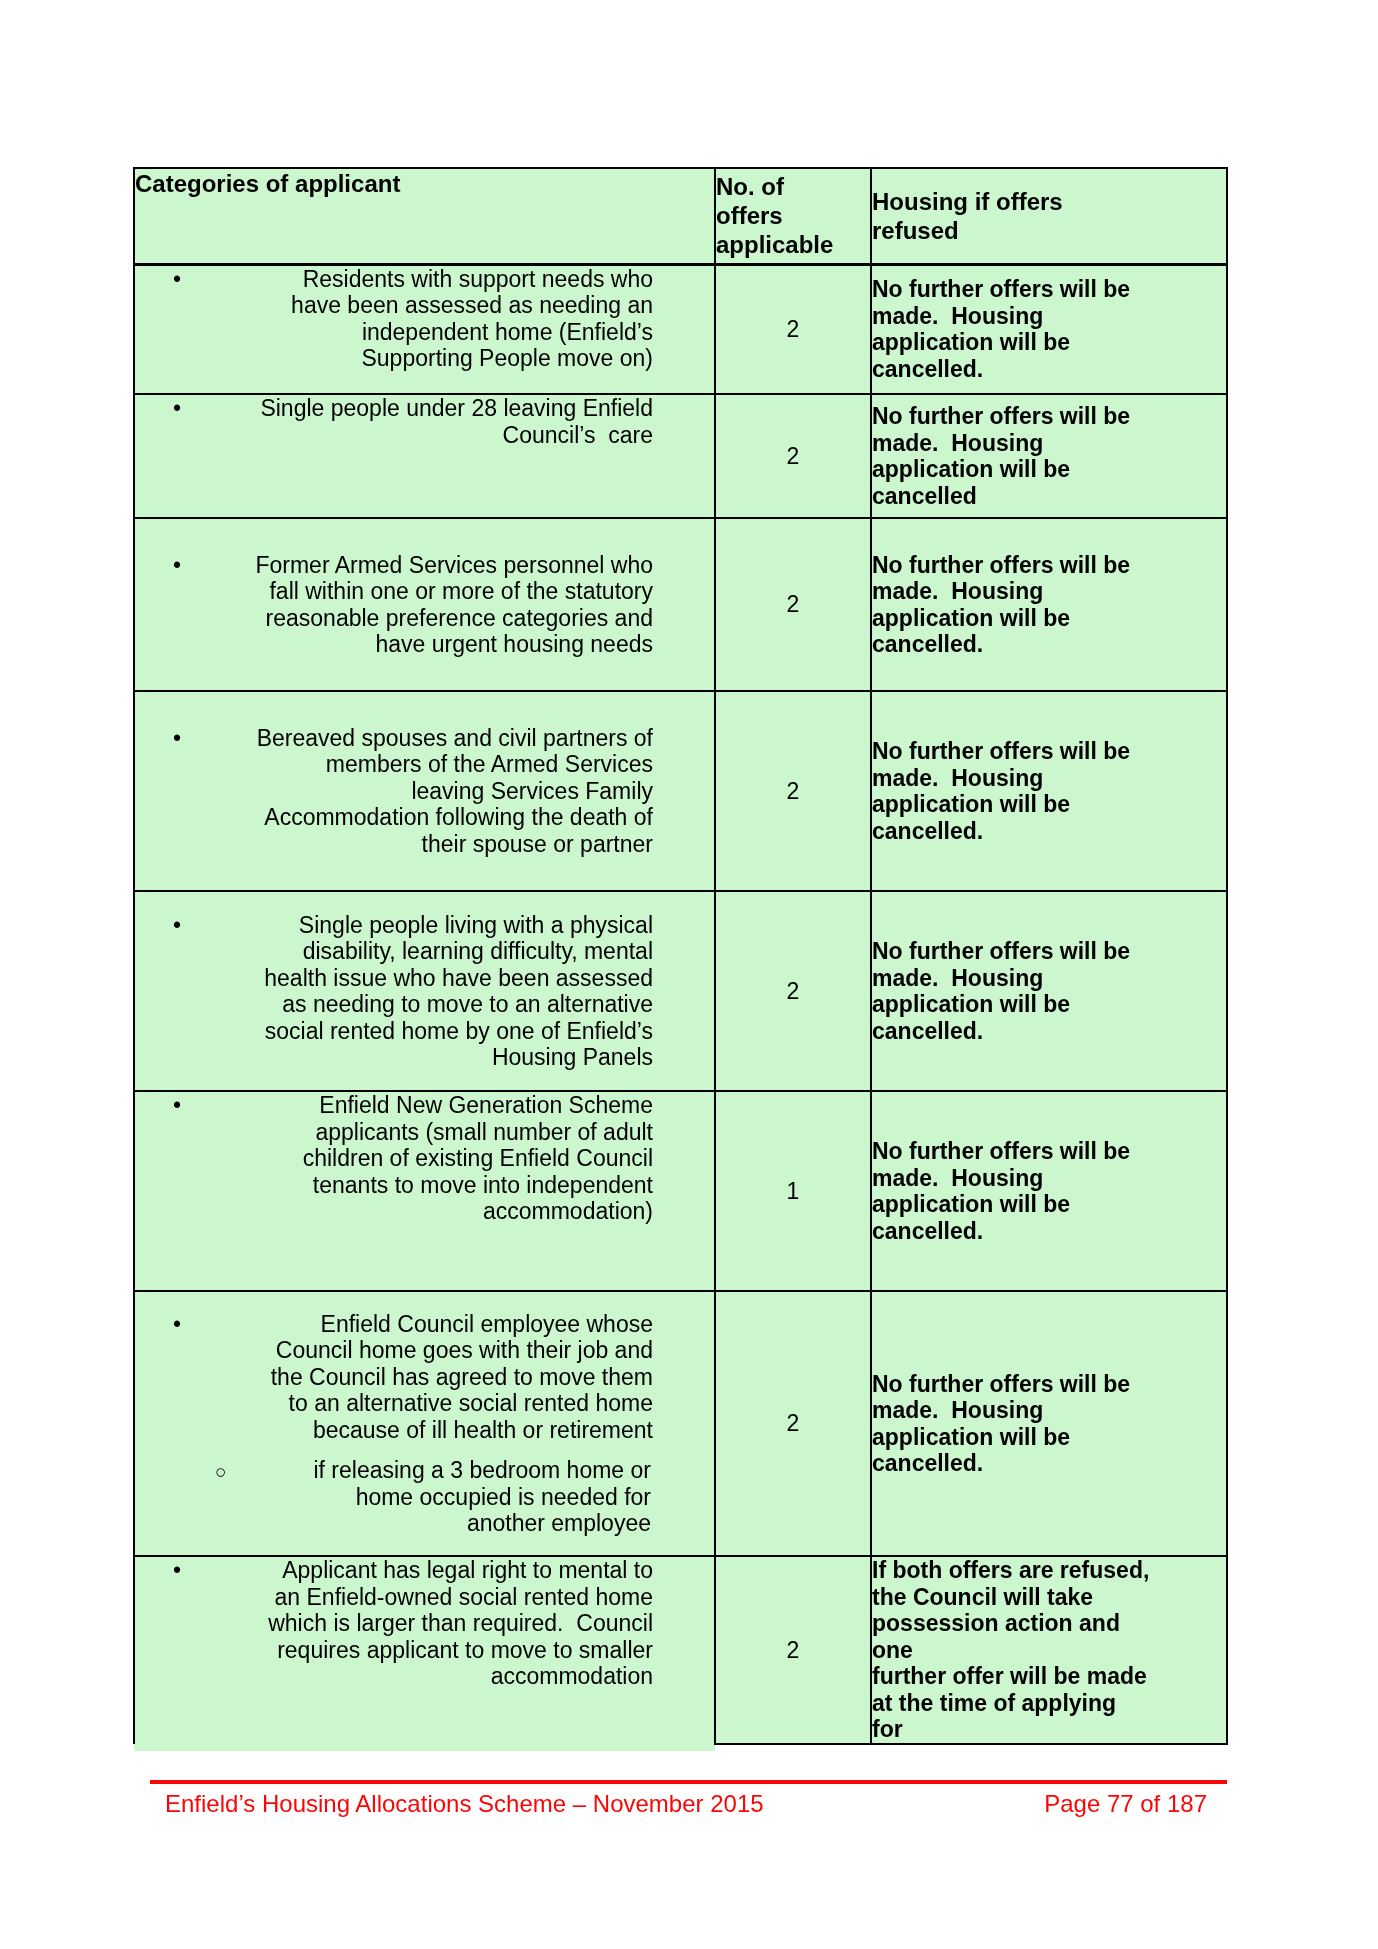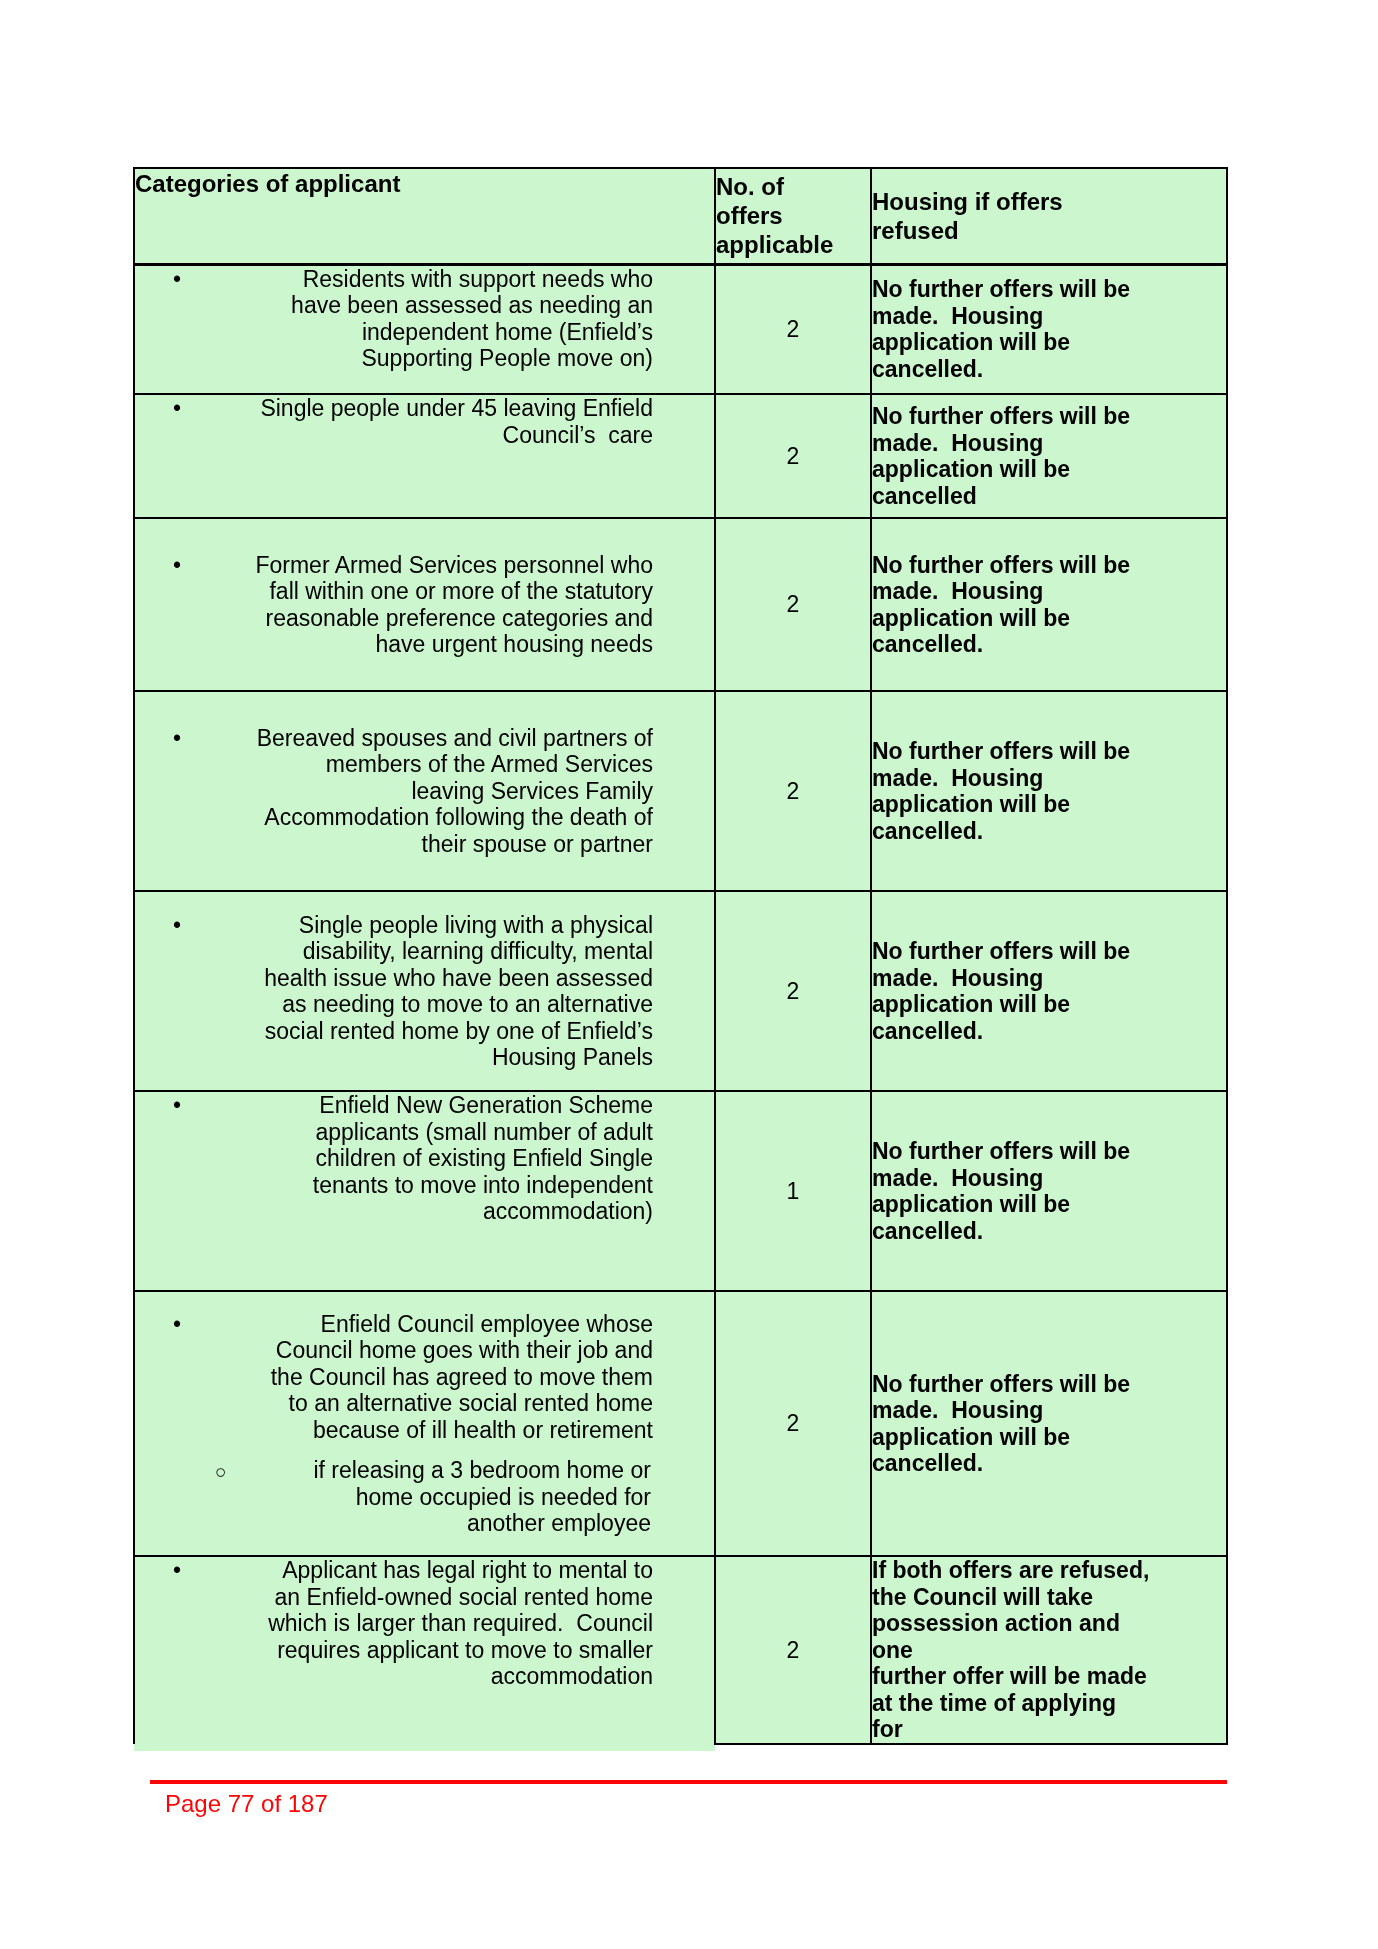--- a/index.html
+++ b/index.html
@@ -163,21 +163,21 @@
 made.  Housing
 application will be
 cancelled.</div>
         </td>
   </tr>
 
   <tr style="height:124px;">
     <td class="cat-cell">
       <div class="li">
         <span class="bullet">•</span>
-        <span class="cat-text prewrap">Single people under 45 leaving Enfield
+        <span class="cat-text prewrap">Single people under 28 leaving Enfield
 Council’s  care</span>
       </div>
     </td>
     <td class="num-cell">2</td>
     <td class="out-cell">
           <div class="out-text prewrap">No further offers will be
 made.  Housing
 application will be
 cancelled</div>
         </td>
@@ -242,21 +242,21 @@
 cancelled.</div>
         </td>
   </tr>
 
   <tr style="height:200px;">
     <td class="cat-cell">
       <div class="li">
         <span class="bullet">•</span>
         <span class="cat-text prewrap">Enfield New Generation Scheme
 applicants (small number of adult
-children of existing Enfield Single
+children of existing Enfield Council
 tenants to move into independent
 accommodation)</span>
       </div>
     </td>
     <td class="num-cell">1</td>
     <td class="out-cell">
           <div class="out-text prewrap">No further offers will be
 made.  Housing
 application will be
 cancelled.</div>
@@ -307,14 +307,15 @@
 possession action and one
 further offer will be made
 at the time of applying for</div>
         </td>
   </tr>
 </tbody>
   </table>
 
 <div class="footer-line"></div>
 <div class="footer">
+  <span>Enfield’s Housing Allocations Scheme – November 2015</span>
   <span>Page 77 of 187</span>
 </div>
 
 </body></html>

